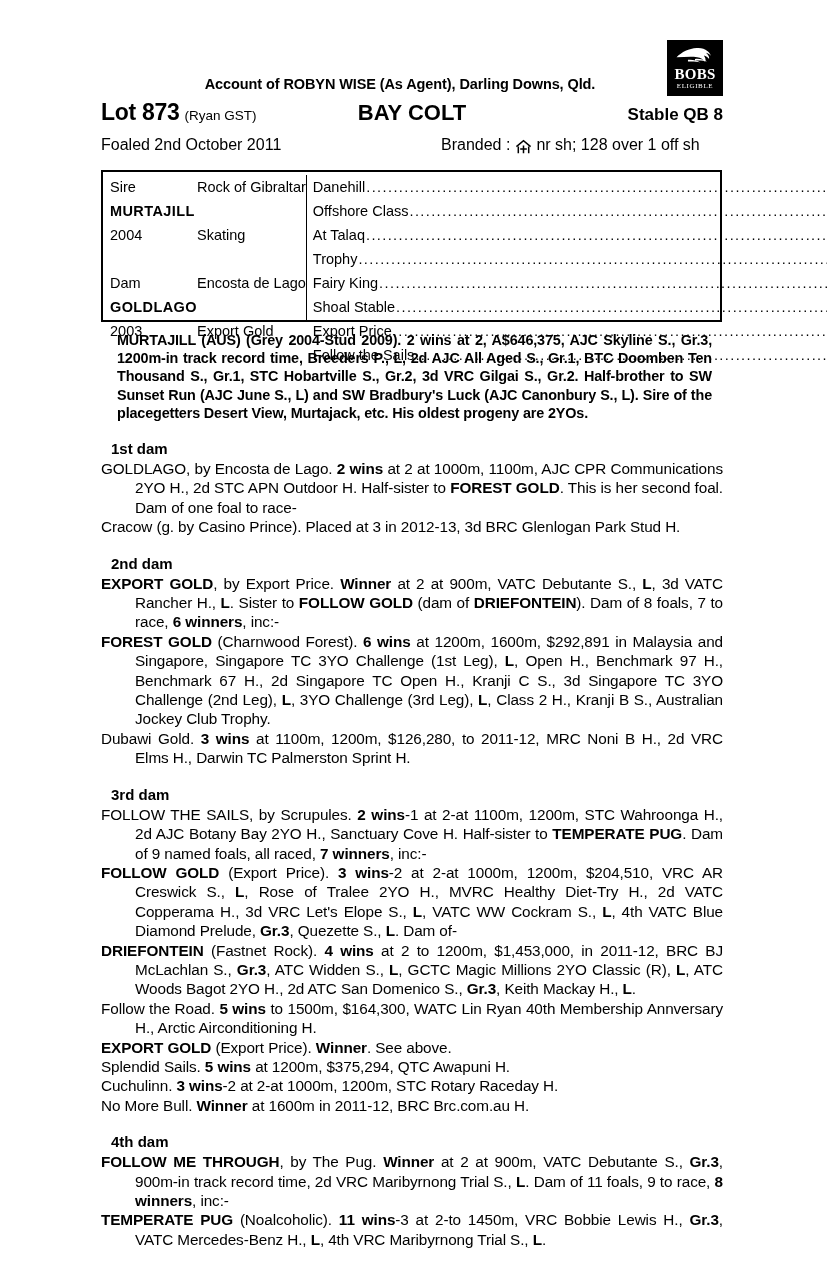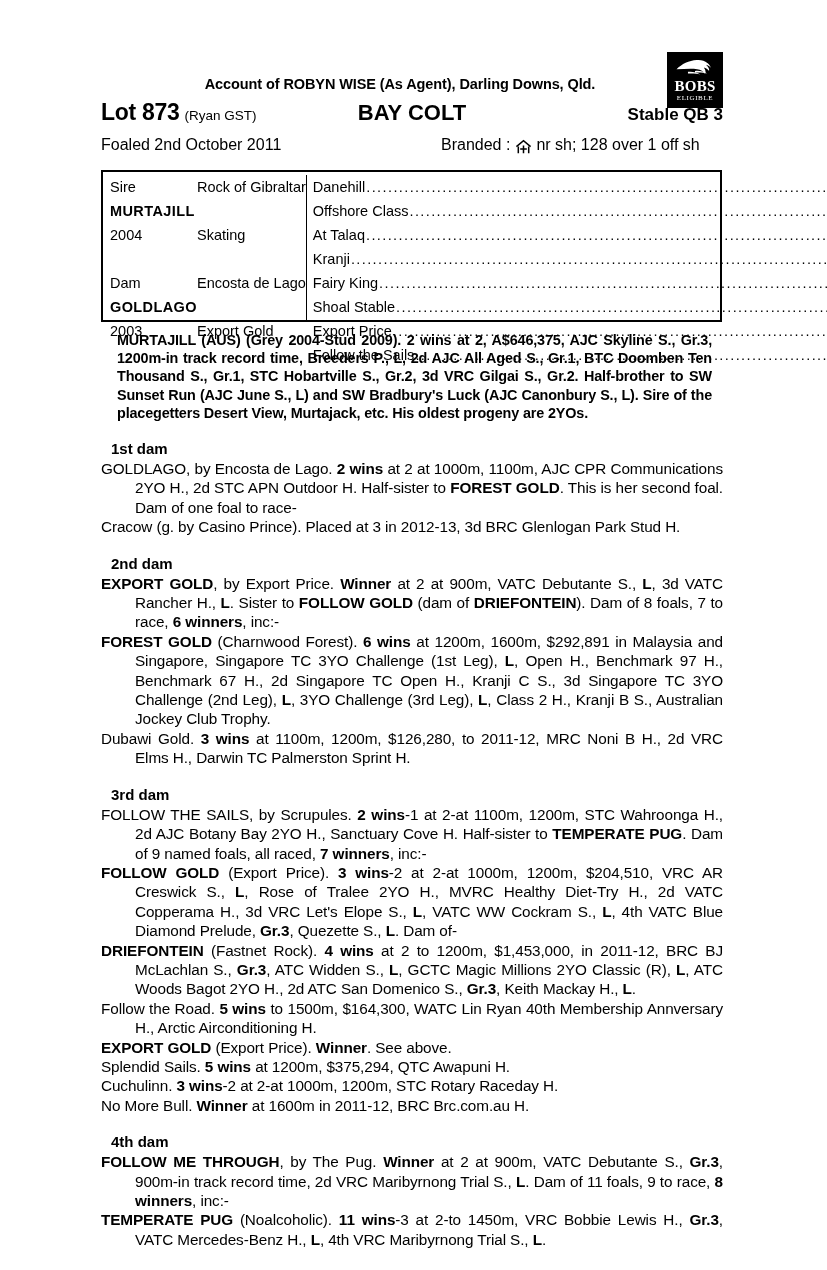--- a/index.html
+++ b/index.html
@@ -91,21 +91,21 @@
     height: 17px;
     margin: 0 3px 0 4px;
     position: relative;
     top: 2px;
   }
 
   
   .bobs-logo {
     position: absolute;
     right: 0px;
-    top: 52px;
+    top: 40px;
     width: 56px;
     height: 56px;
     background: #000000;
     color: #ffffff;
     text-align: center;
     overflow: hidden;
   }
   .bobs-horse {
     width: 44px;
     height: 22px;
@@ -227,21 +227,21 @@
     </div>
 
     <div class="account-line">Account of ROBYN WISE (As Agent), Darling Downs, Qld.</div>
 
     <div class="lot-row">
       <div class="lot-left">
         <span class="lot-number">Lot 873</span>
         <span class="lot-gst">(Ryan GST)</span>
       </div>
       <div class="lot-center">BAY COLT</div>
-      <div class="lot-right">Stable QB 3</div>
+      <div class="lot-right">Stable QB 8</div>
     </div>
 
     <div class="foaled-row">
       <div class="foaled-left">Foaled 2nd October 2011</div>
       <div class="foaled-right">
         <span>Branded :</span>
         <span class="brand-glyph">
           <svg viewBox="0 0 20 18" width="19" height="17">
             <path fill="none" stroke="#000" stroke-width="1.6" d="M2.5 8 L10 1.8 L17.5 8"></path>
             <path fill="none" stroke="#000" stroke-width="1.6" d="M4.5 8 L4.5 15 M15.5 8 L15.5 15"></path>
@@ -283,21 +283,21 @@
           <span class="leader-left">Offshore Class</span>
           <span class="leader-dots">..........................................................................................</span>
 
         </div>
         <div class="leader-row">
           <span class="leader-left">At Talaq</span>
           <span class="leader-dots">..........................................................................................</span>
 
         </div>
         <div class="leader-row">
-          <span class="leader-left">Kranji</span>
+          <span class="leader-left">Trophy</span>
           <span class="leader-dots">..........................................................................................</span>
 
         </div>
         <div class="leader-row">
           <span class="leader-left">Fairy King</span>
           <span class="leader-dots">..........................................................................................</span>
 
         </div>
         <div class="leader-row">
           <span class="leader-left">Shoal Stable</span>

